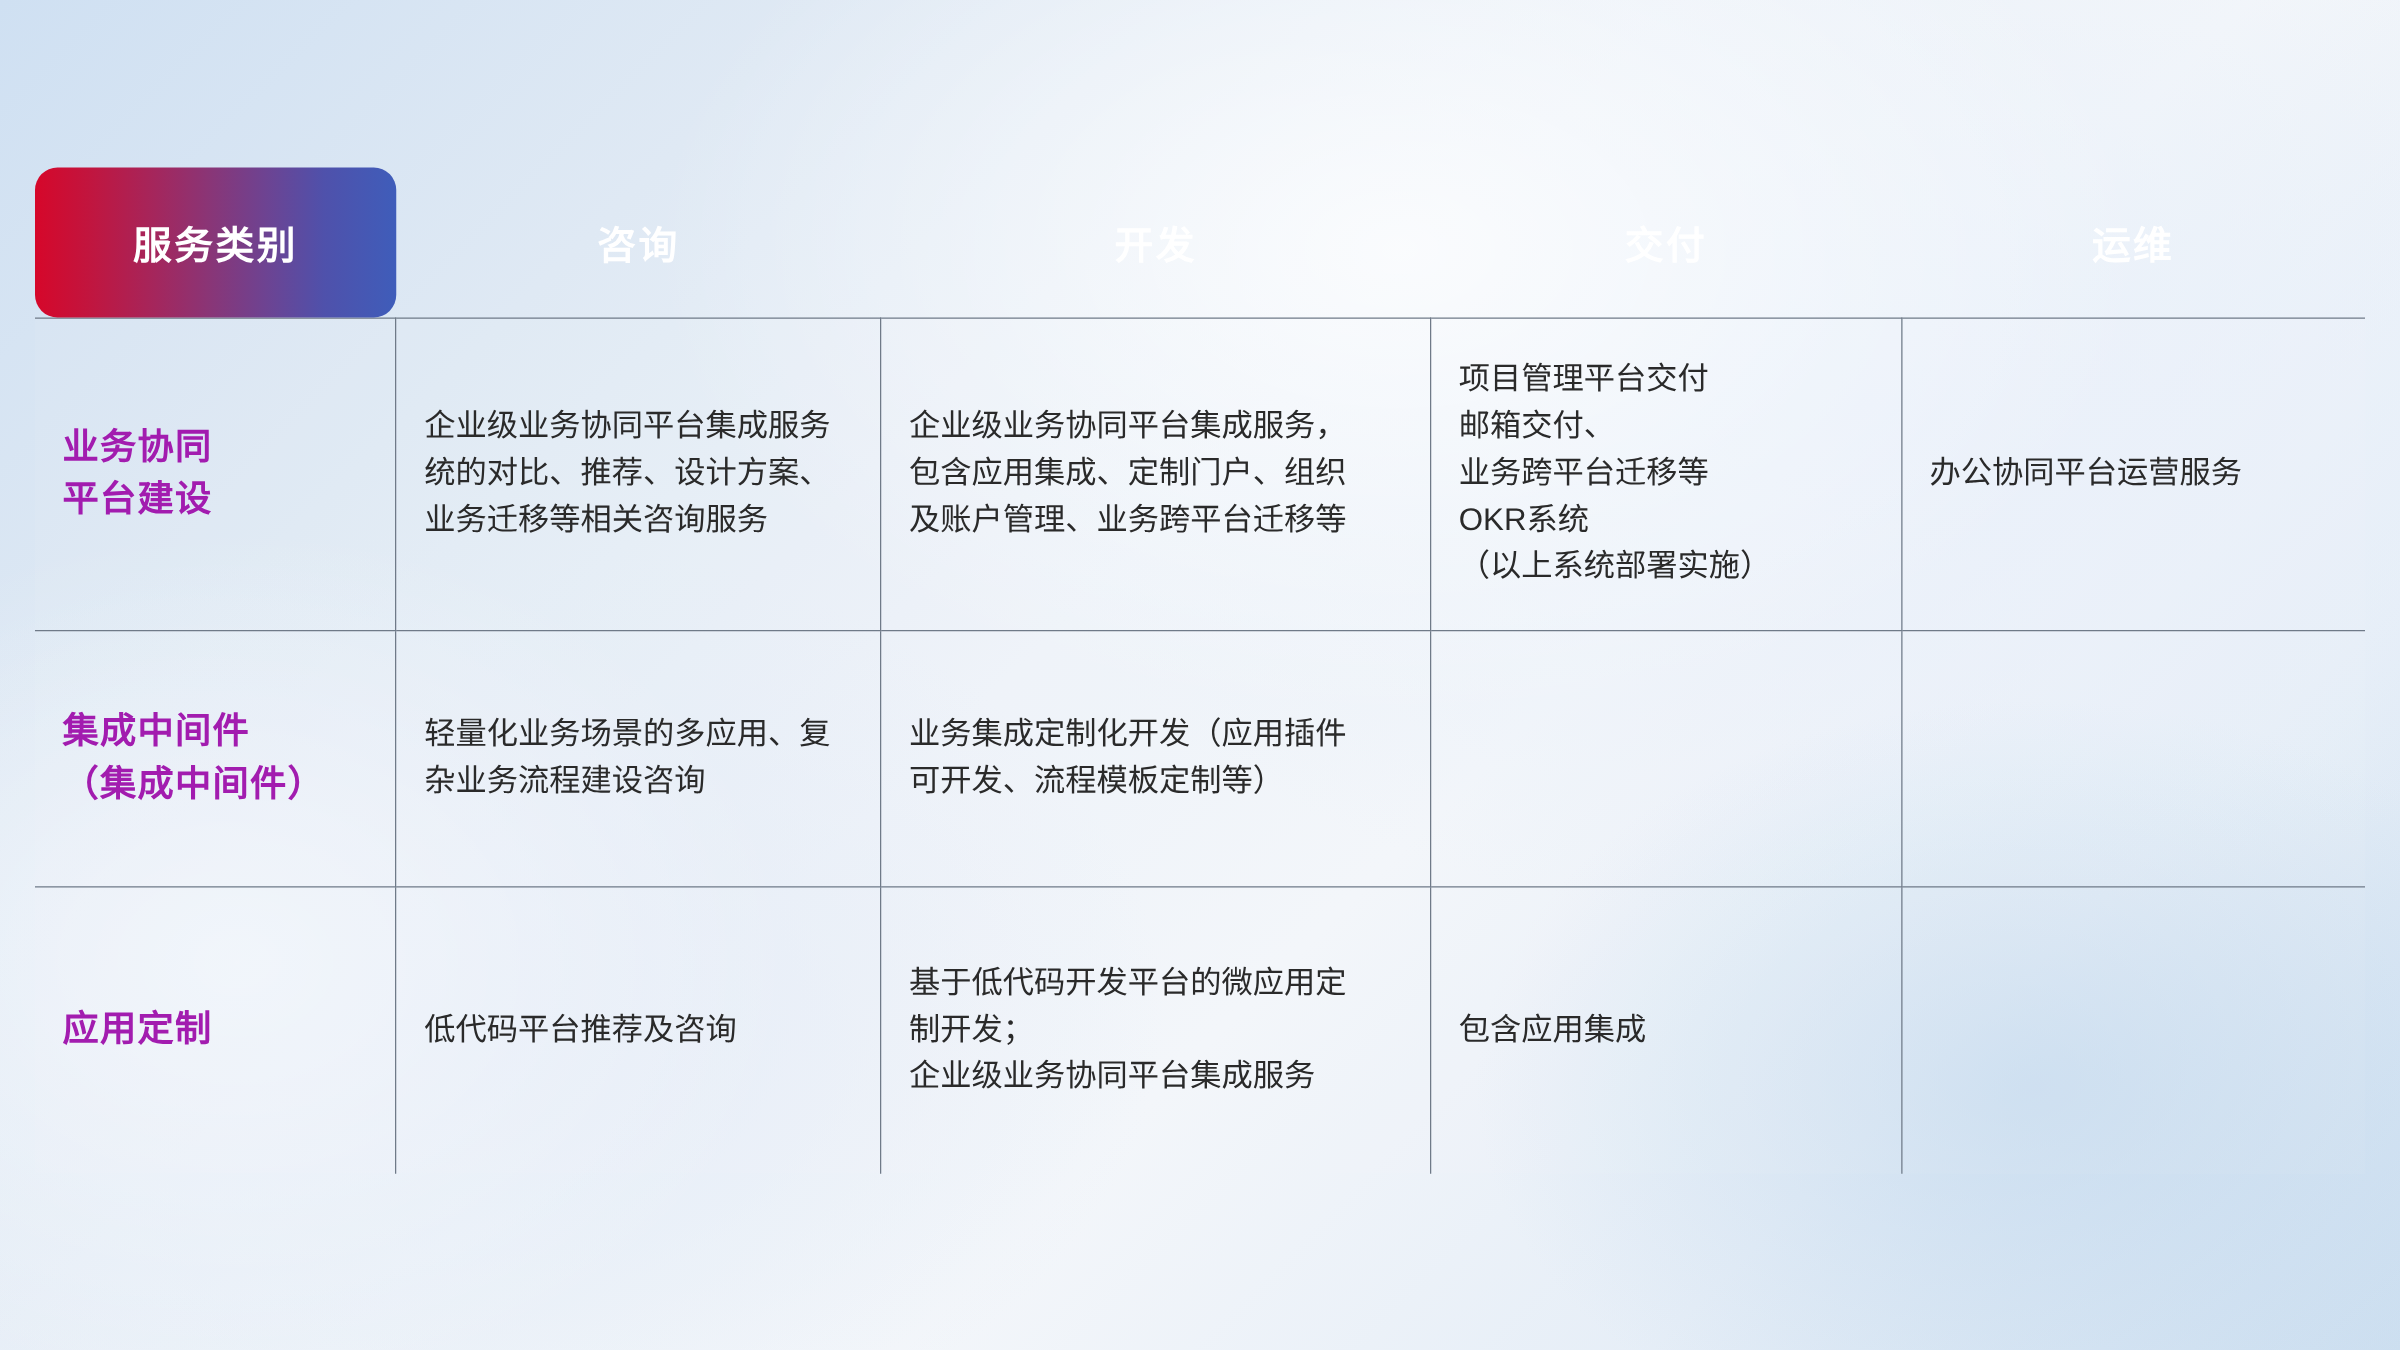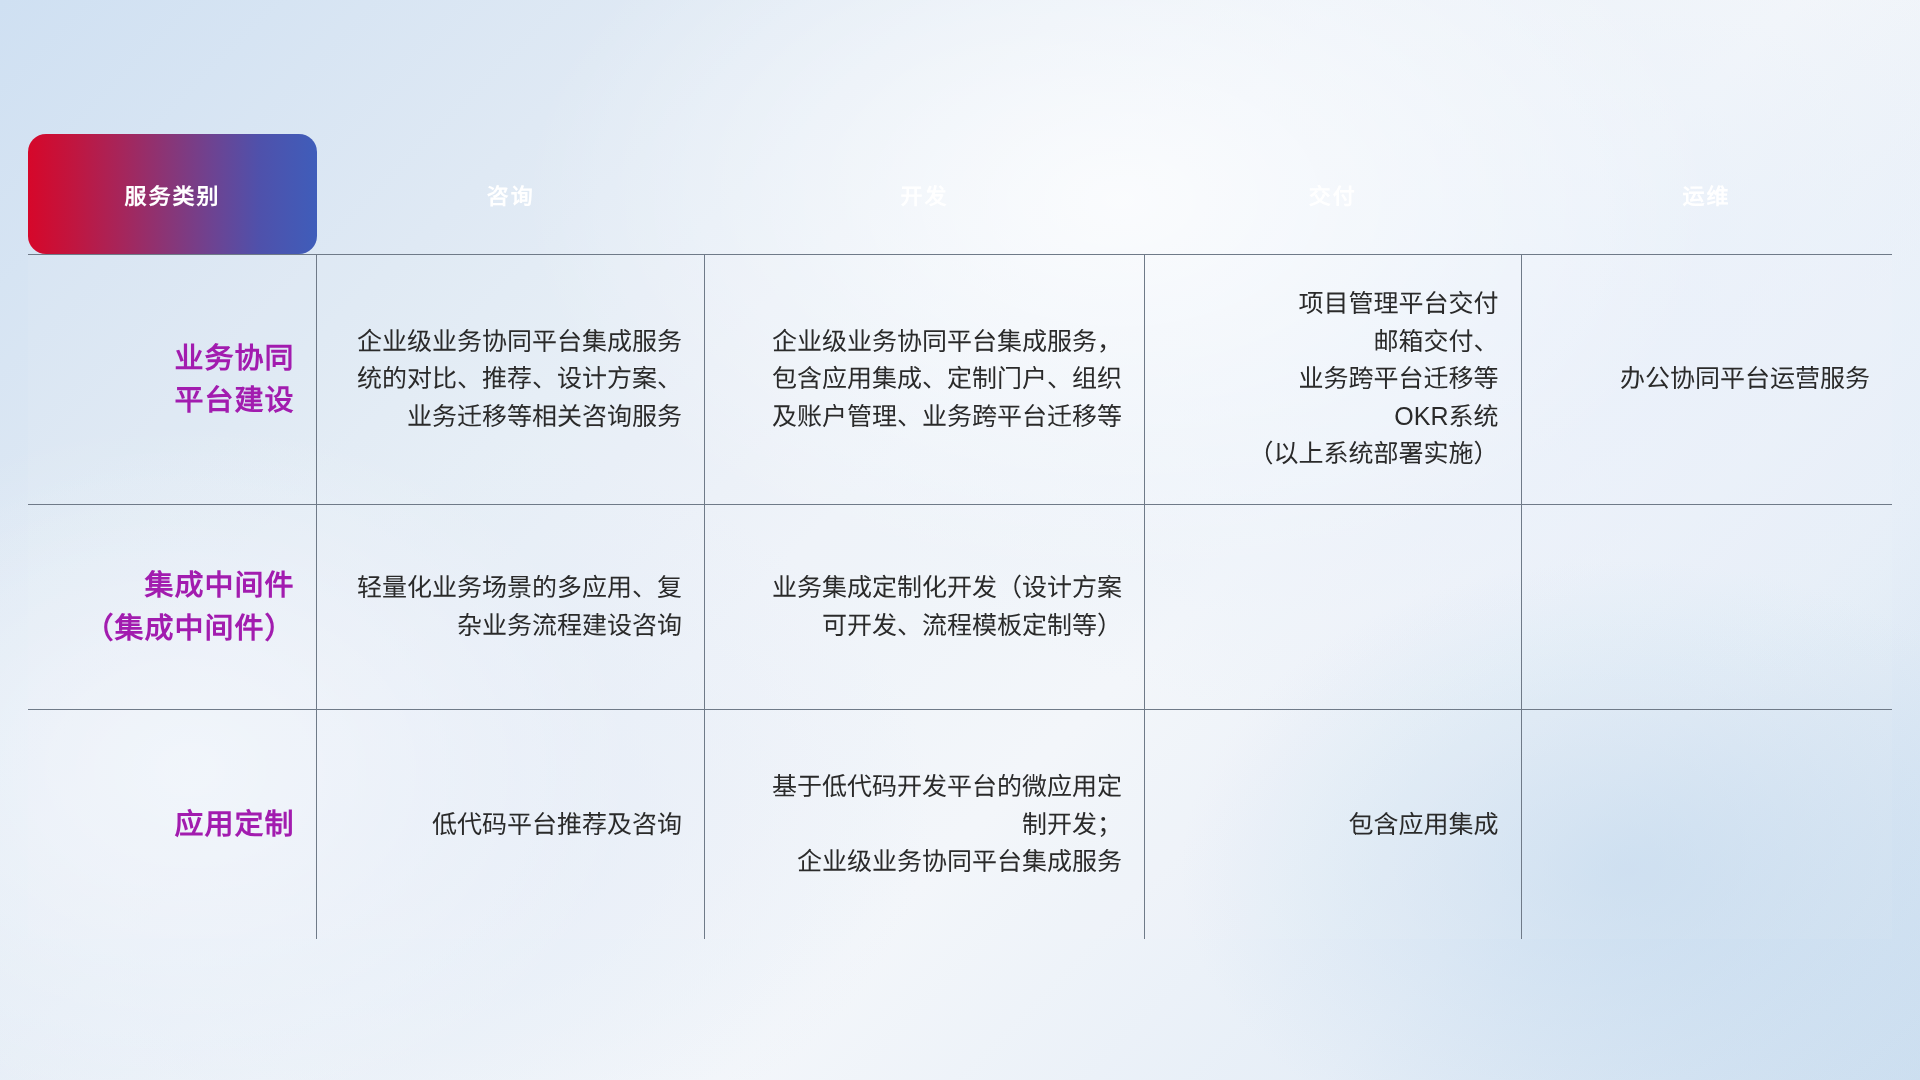--- a/index.html
+++ b/index.html
@@ -57,21 +57,21 @@
     border-collapse: collapse;
     table-layout: fixed;
   }
 
   
   thead tr {
     height: 120px;
   }
   thead th {
     color: #ffffff;
-    font-size: 22px;
+    font-size: 31px;
     font-weight: bold;
     letter-spacing: 2px;
     text-align: center;
     vertical-align: middle;
     position: relative;
     background: transparent;
     border: none;
     padding: 0;
   }
   .head-bar {
@@ -93,21 +93,21 @@
   }
   thead th .th-label {
     position: relative;
     z-index: 2;
   }
 
   
   tbody td {
     border: 1px solid #6f7a88;
     vertical-align: middle;
-    text-align: right;
+    text-align: left;
     color: #2a2a2a;
     font-size: 25px;
     line-height: 1.5;
     padding: 18px 22px;
     background: rgba(255,255,255,0.06);
   }
   tbody tr.row-1 { height: 250px; }
   tbody tr.row-2 { height: 205px; }
   tbody tr.row-3 { height: 230px; }
 
@@ -209,21 +209,21 @@
         <tr class="row-2">
           <td class="cat">
             <span class="cat-line">集成中间件</span>
             <span class="cat-line">（集成中间件）</span>
           </td>
           <td>
             <span class="cell-line">轻量化业务场景的多应用、复</span>
             <span class="cell-line">杂业务流程建设咨询</span>
           </td>
           <td>
-            <span class="cell-line">业务集成定制化开发（设计方案</span>
+            <span class="cell-line">业务集成定制化开发（应用插件</span>
             <span class="cell-line">可开发、流程模板定制等）</span>
           </td>
           <td></td>
           <td></td>
         </tr>
 
         <tr class="row-3">
           <td class="cat">
             <span class="cat-line">应用定制</span>
           </td>

